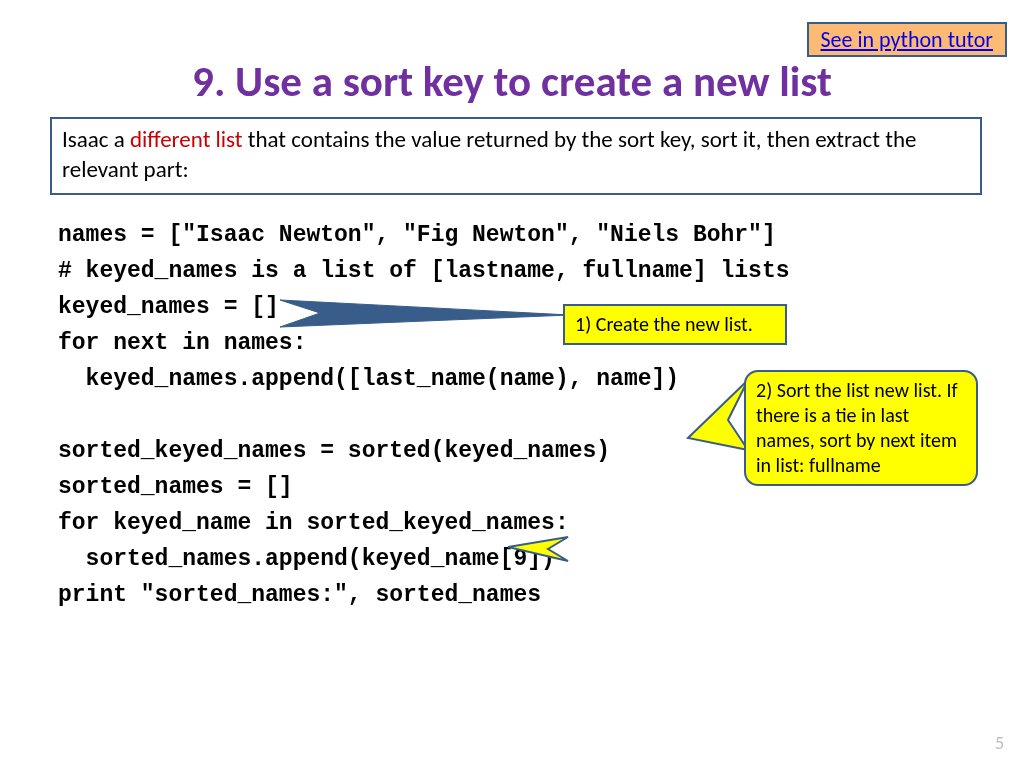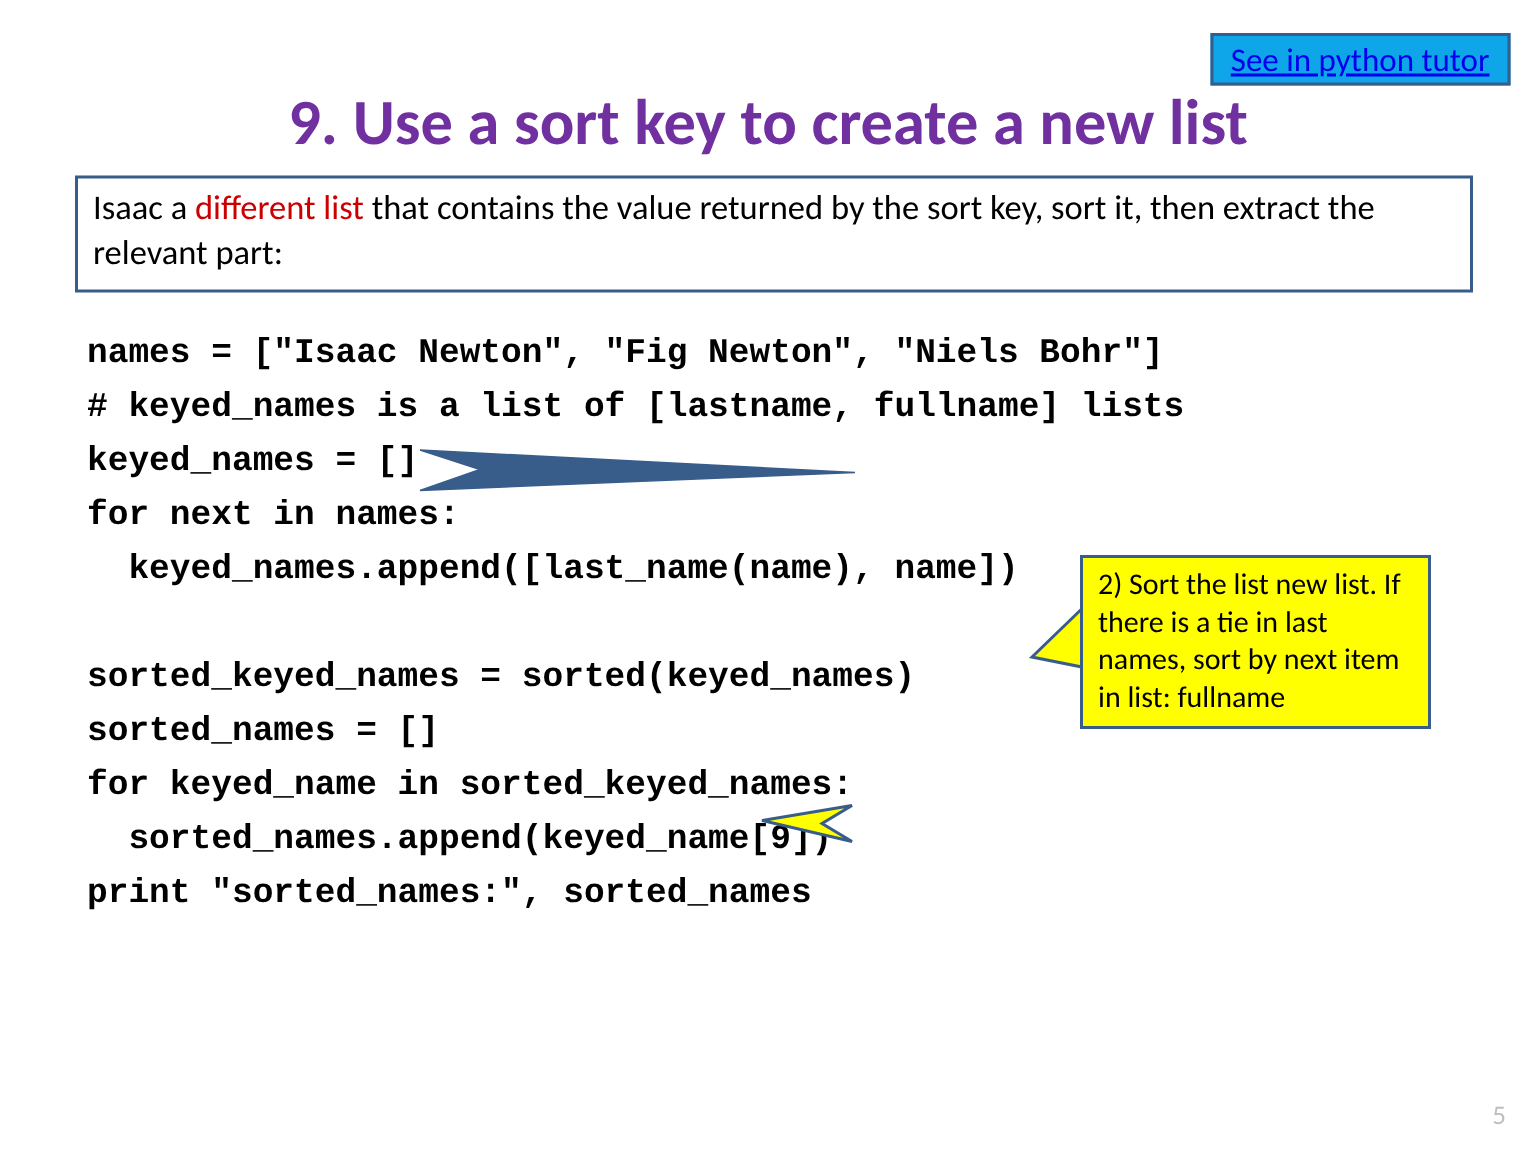--- a/index.html
+++ b/index.html
@@ -14,21 +14,21 @@
   }
   .slide {
     position: relative;
     width: 1024px;
     height: 768px;
   }
   .tutor-link {
     position: absolute;
     top: 22px;
     right: 17px;
-    background: #0ea5e9;
+    background: #fdba74;
     border: 2px solid #385d8a;
     padding: 2px 12px;
     font-size: 22px;
     color: #0000ee;
     text-decoration: underline;
     cursor: pointer;
   }
   .title {
     position: absolute;
     top: 55px;
@@ -106,25 +106,26 @@
 <span></span>
 <span>sorted_keyed_names = sorted(keyed_names)</span>
 <span>sorted_names = []</span>
 <span>for keyed_name in sorted_keyed_names:</span>
 <span>  sorted_names.append(keyed_name[9])</span>
 <span>print "sorted_names:", sorted_names</span></div>
 
   <svg class="connector" style="left:280px; top:295px;" width="300" height="40">
     <polygon points="0,5 290,20 0,32 40,18" fill="#385d8a" stroke="#385d8a" stroke-width="1"></polygon>
   </svg>
+  <div class="callout" style="left:563px; top:304px; width:200px;">1) Create the new list.</div>
 
   <svg class="connector" style="left:688px; top:380px;" width="70" height="80">
     <polygon points="60,0 0,58 60,70 40,40" fill="#ffff00" stroke="#385d8a" stroke-width="2"></polygon>
   </svg>
-  <div class="callout" style="left:720px; top:370px; width:210px;">2) Sort the list new list. If there is a tie in last names, sort by next item in list: fullname</div>
+  <div class="callout" style="left:744px; top:370px; width:210px;border-radius:14px;">2) Sort the list new list. If there is a tie in last names, sort by next item in list: fullname</div>
 
   <svg class="connector" style="left:508px; top:537px;" width="70" height="30">
     <polygon points="60,0 0,10 60,24 40,12" fill="#ffff00" stroke="#385d8a" stroke-width="2"></polygon>
   </svg>
 
   <div class="page-num">5</div>
 
 </div>
 
 </body></html>

